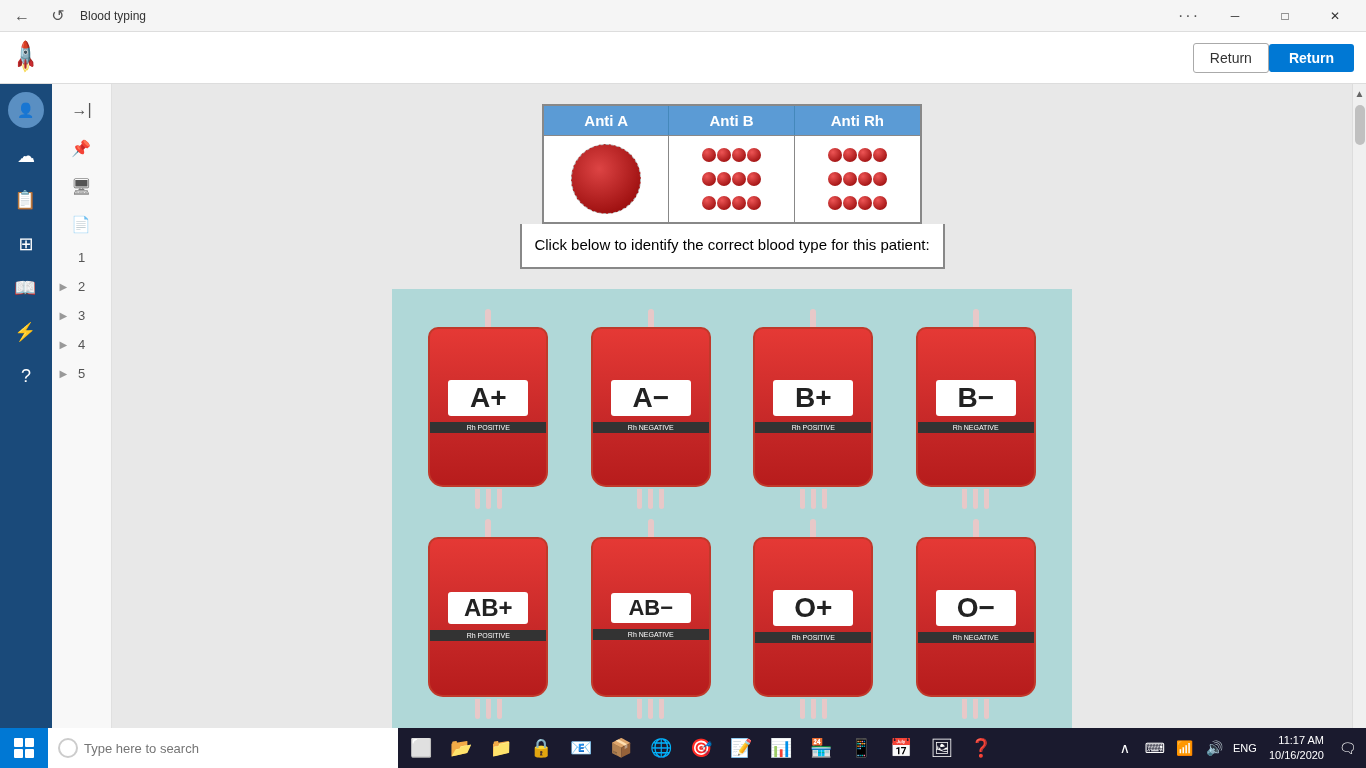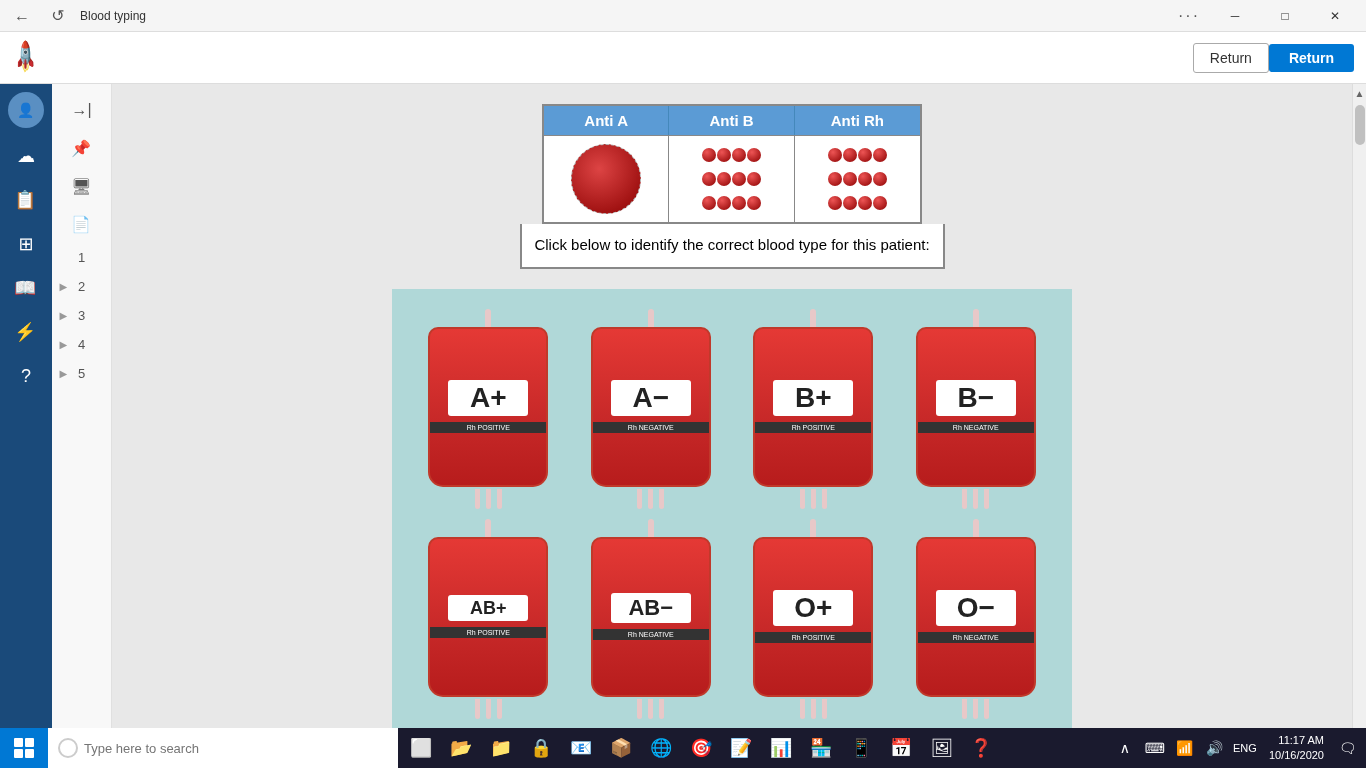--- a/index.html
+++ b/index.html
@@ -565,21 +565,21 @@
           <div class="bag-tube-bottom"></div>
           <div class="bag-tube-bottom"></div>
           <div class="bag-tube-bottom"></div>
         </div>
       </div>
 
       <div class="blood-bag">
         <div class="bag-tube-top"></div>
         <div class="bag-body">
           <div class="bag-label">
-            <div class="bag-type" style="font-size:18px;">AB+</div>
+            <div class="bag-type" style="font-size:24px;">AB+</div>
           </div>
           <div class="bag-subtype">Rh POSITIVE</div>
         </div>
         <div class="bag-tubes-bottom">
           <div class="bag-tube-bottom"></div>
           <div class="bag-tube-bottom"></div>
           <div class="bag-tube-bottom"></div>
         </div>
       </div>
 

